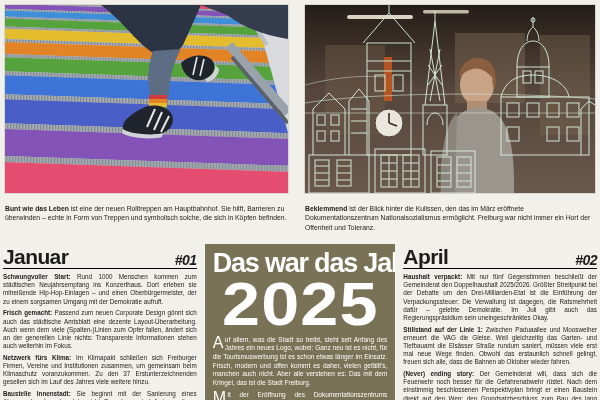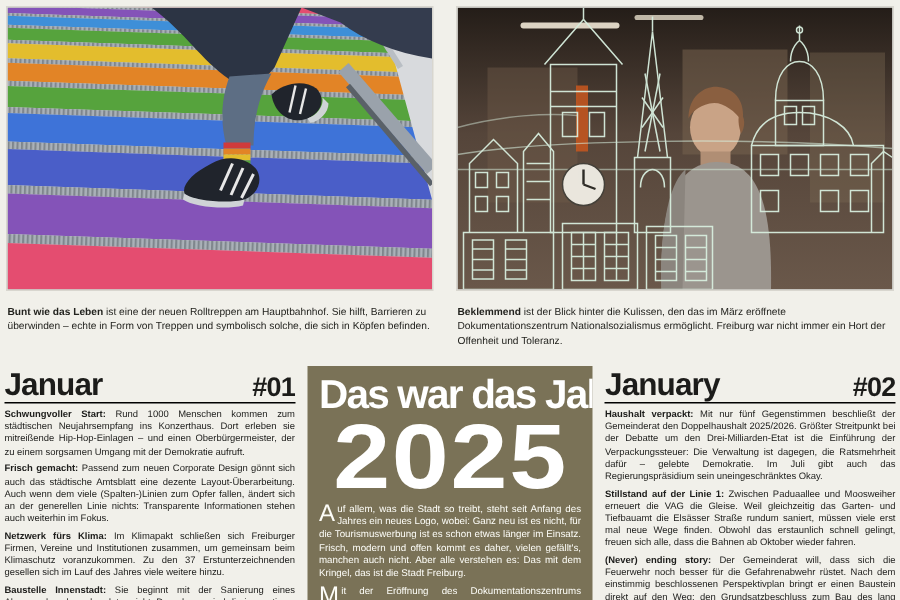--- a/index.html
+++ b/index.html
@@ -20,21 +20,21 @@
   .caption{font-size:6.8px;line-height:1.4;color:#23231f;text-align:left;}
   .caption-left{width:283px;}
   .caption-right{width:290px;}
   .caption b{font-weight:bold;}
 
   .content-row{display:flex;gap:8px;padding:0 3px;align-items:stretch;}
   .side-col{width:194px;}
   .col-head{display:flex;justify-content:space-between;align-items:flex-end;
     border-bottom:1.6px solid #000;padding-bottom:1px;margin:2px 0 4px 0;gap:47px;}
   .col-title{font-size:21px;font-weight:bold;letter-spacing:-0.6px;line-height:1;}
-  .col-num{font-size:18px;font-weight:bold;letter-spacing:-0.5px;line-height:1;}
+  .col-num{font-size:14px;font-weight:bold;letter-spacing:-0.5px;line-height:1;font-style:italic;}
   .para{margin:0 0 3.5px 0;font-size:6.3px;line-height:1.3;text-align:justify;}
   .para b{font-weight:bold;}
 
   .center-col{width:191px;box-sizing:border-box;background:#7a7257;color:#fff;
     padding:7px 8px 8px 8px;height:168px;overflow:hidden;}
   .center-title{font-size:27px;font-weight:bold;letter-spacing:-1.2px;line-height:0.95;
     white-space:nowrap;color:#fff;}
   .center-year{display:block;font-size:61px;font-weight:bold;line-height:0.82;
     text-align:center;letter-spacing:1px;transform:scaleX(1.12);transform-origin:center;
     margin:2px 0 7px 0;color:#fff;}
@@ -263,21 +263,21 @@
     <div class="center-title">Das war das Jahr</div>
     <div class="center-year">2025</div>
     <div id="center-paras">
         <p class="center-para"><span class="dropcap">A</span>uf allem, was die Stadt so treibt, steht seit Anfang des Jahres ein neues Logo, wobei: Ganz neu ist es nicht, für die Tourismuswerbung ist es schon etwas länger im Einsatz. Frisch, modern und offen kommt es daher, vielen gefällt's, manchen auch nicht. Aber alle verstehen es: Das mit dem Kringel, das ist die Stadt Freiburg.</p>
         <p class="center-para"><span class="dropcap">M</span>it der Eröffnung des Dokumentationszentrums Nationalsozialismus schaffte Freiburg einen erstaunlichen Spagat: Der</p>
       </div>
   </div>
 
   <div class="side-col">
     <div class="col-head">
-      <span class="col-title">January</span>
+      <span class="col-title">April</span>
       <span class="col-num">#02</span>
     </div>
     <div id="april-paras">
         <p class="para"><b>Haushalt verpackt: </b>Mit nur fünf Gegenstimmen beschließt der Gemeinderat den Doppelhaushalt 2025/2026. Größter Streitpunkt bei der Debatte um den Drei-Milliarden-Etat ist die Einführung der Verpackungssteuer: Die Verwaltung ist dagegen, die Ratsmehrheit dafür – gelebte Demokratie. Im Juli gibt auch das Regierungspräsidium sein uneingeschränktes Okay.</p>
         <p class="para"><b>Stillstand auf der Linie 1: </b>Zwischen Paduaallee und Moosweiher erneuert die VAG die Gleise. Weil gleichzeitig das Garten- und Tiefbauamt die Elsässer Straße rundum saniert, müssen viele erst mal neue Wege finden. Obwohl das erstaunlich schnell gelingt, freuen sich alle, dass die Bahnen ab Oktober wieder fahren.</p>
         <p class="para"><b>(Never) ending story: </b>Der Gemeinderat will, dass sich die Feuerwehr noch besser für die Gefahrenabwehr rüstet. Nach dem einstimmig beschlossenen Perspektivplan bringt er einen Baustein direkt auf den Weg: den Grundsatzbeschluss zum Bau des lang ersehnten Feuerwehrhauses in Kappel.</p>
       </div>
   </div>
 </div>
 

